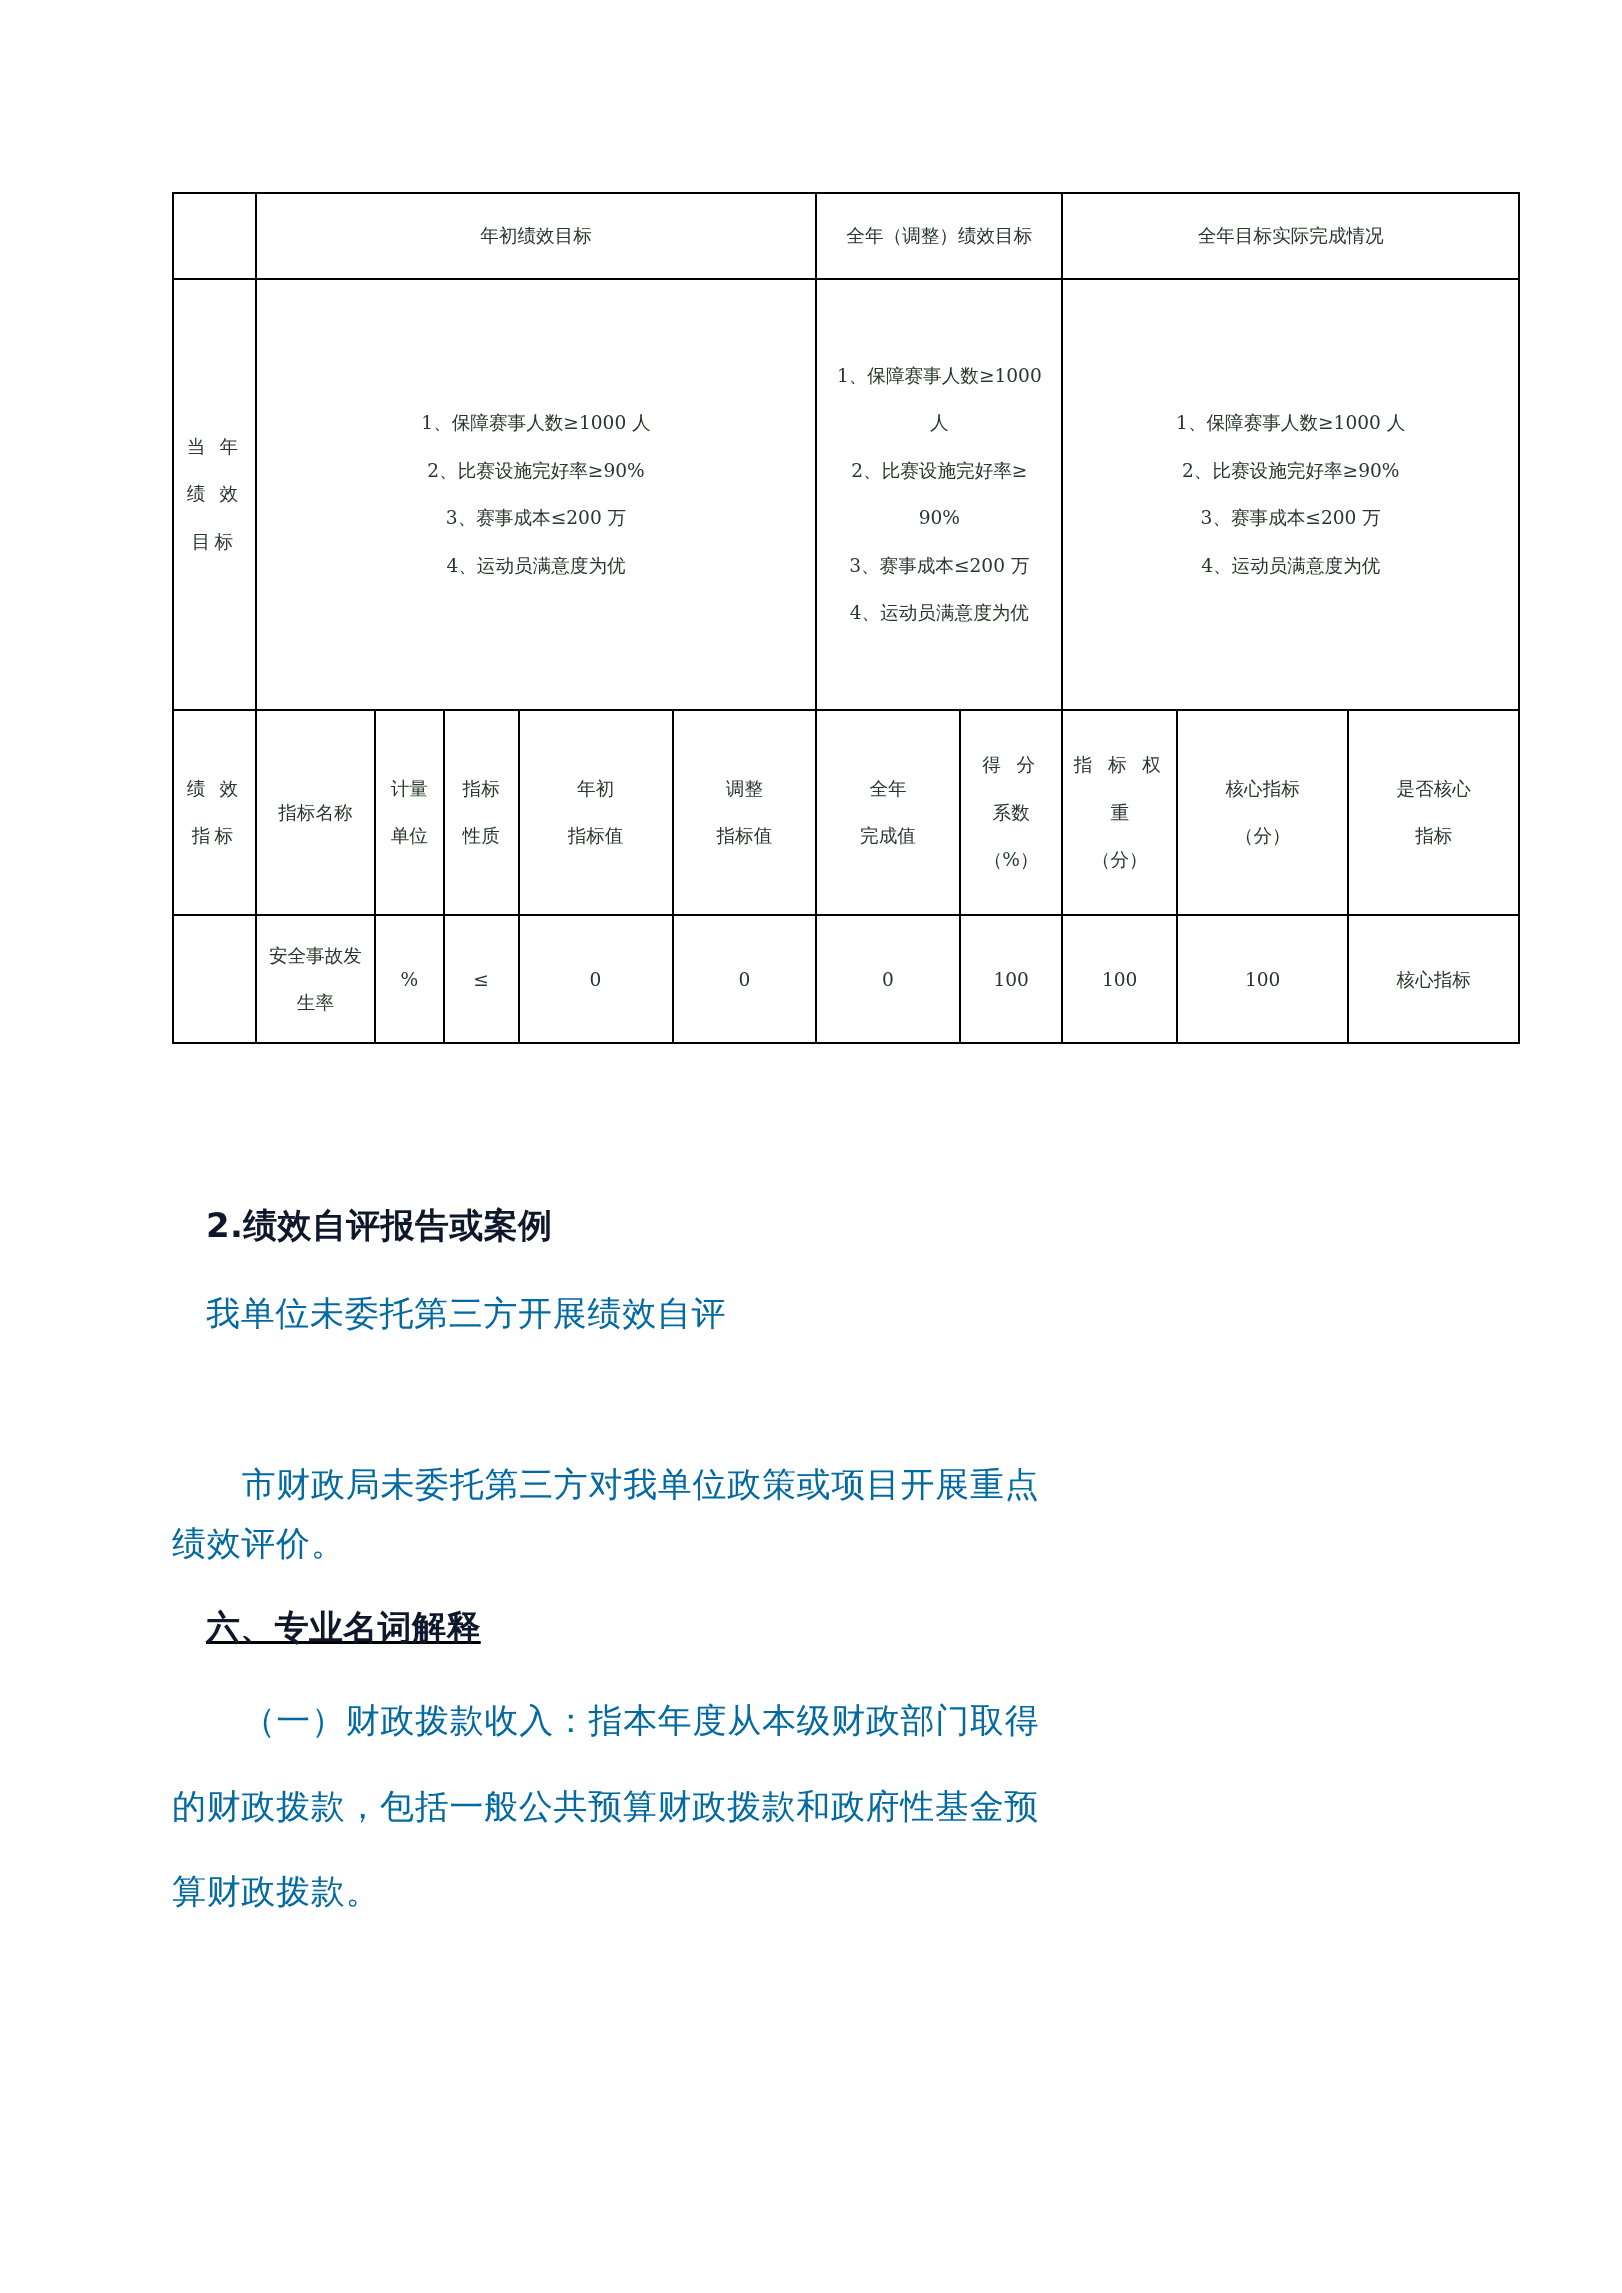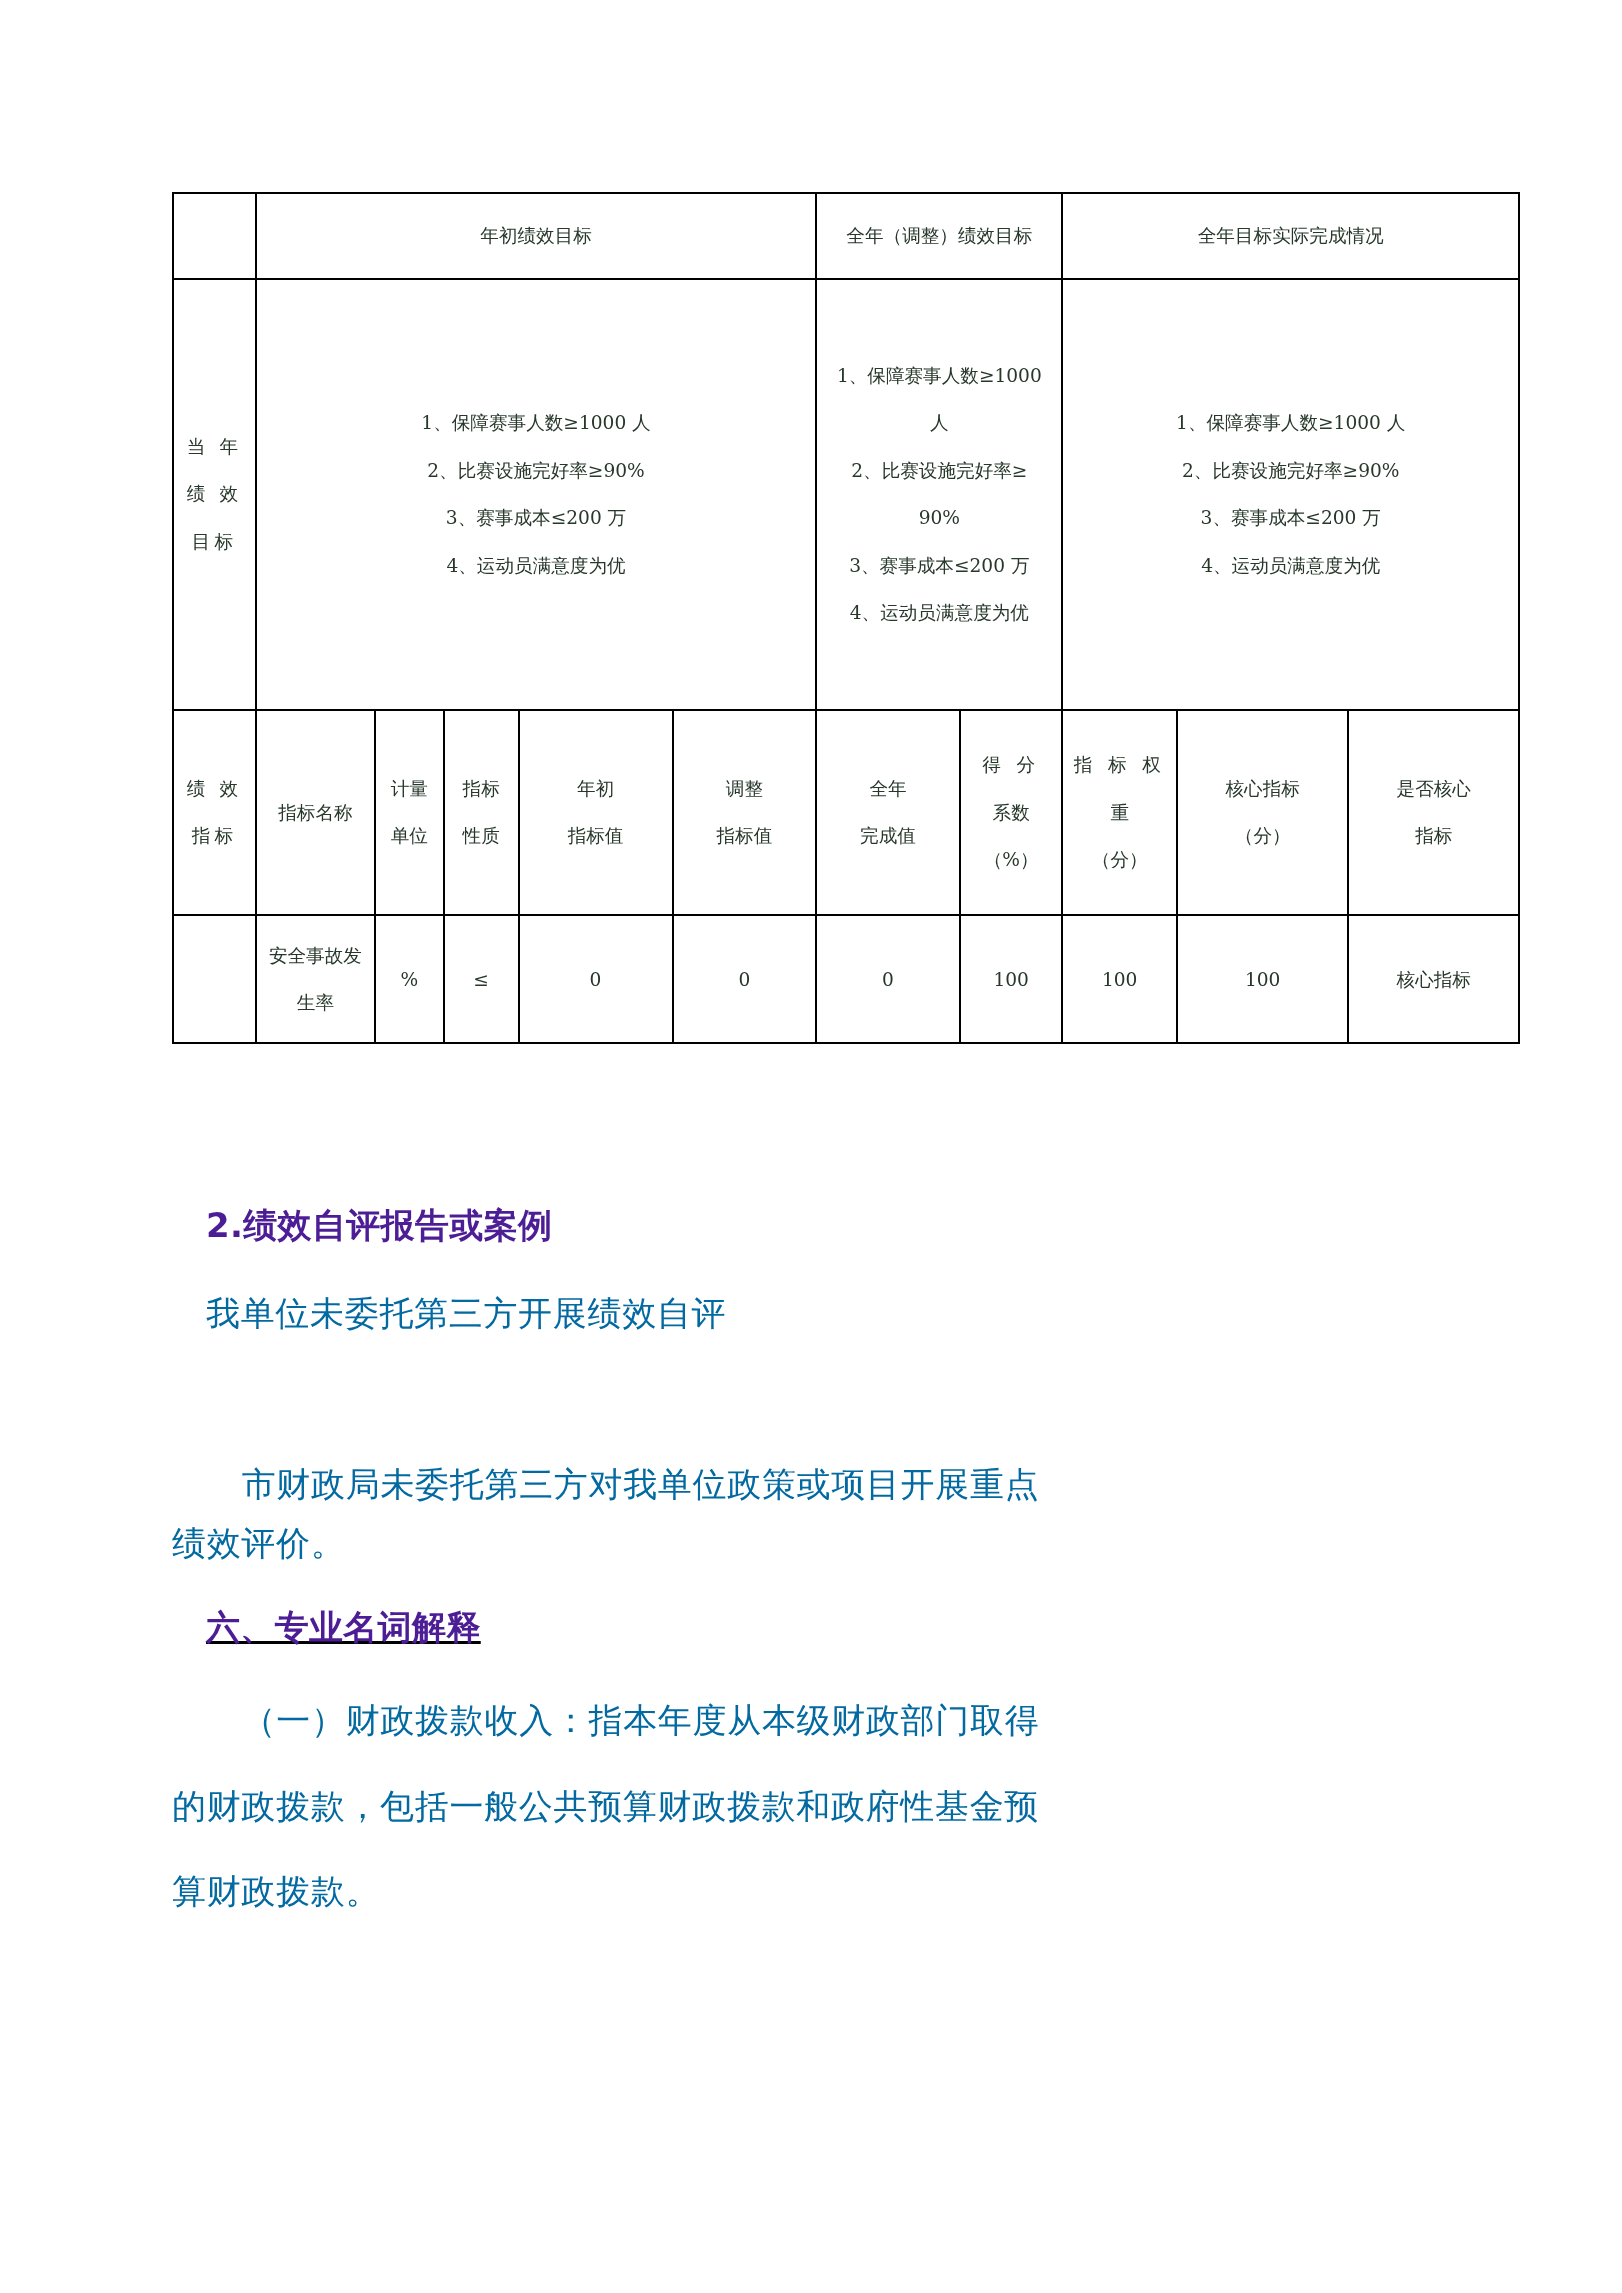--- a/index.html
+++ b/index.html
@@ -102,21 +102,21 @@
   
   .body-block {
     position: absolute;
     left: 160px;
     width: 1304px;
   }
   .h-bold {
     font-family: "DejaVu Sans", "Liberation Sans", sans-serif;
     font-weight: bold;
     font-size: 34px;
-    color: #4c1d95;
+    color: #0f172a;
     letter-spacing: 0.01em;
     white-space: nowrap;
   }
   .p-text {
     font-family: "DejaVu Serif", "Liberation Serif", serif;
     font-size: 34px;
     color: #0369a1;
     letter-spacing: 0.02em;
     line-height: 1.72;
     white-space: nowrap;

